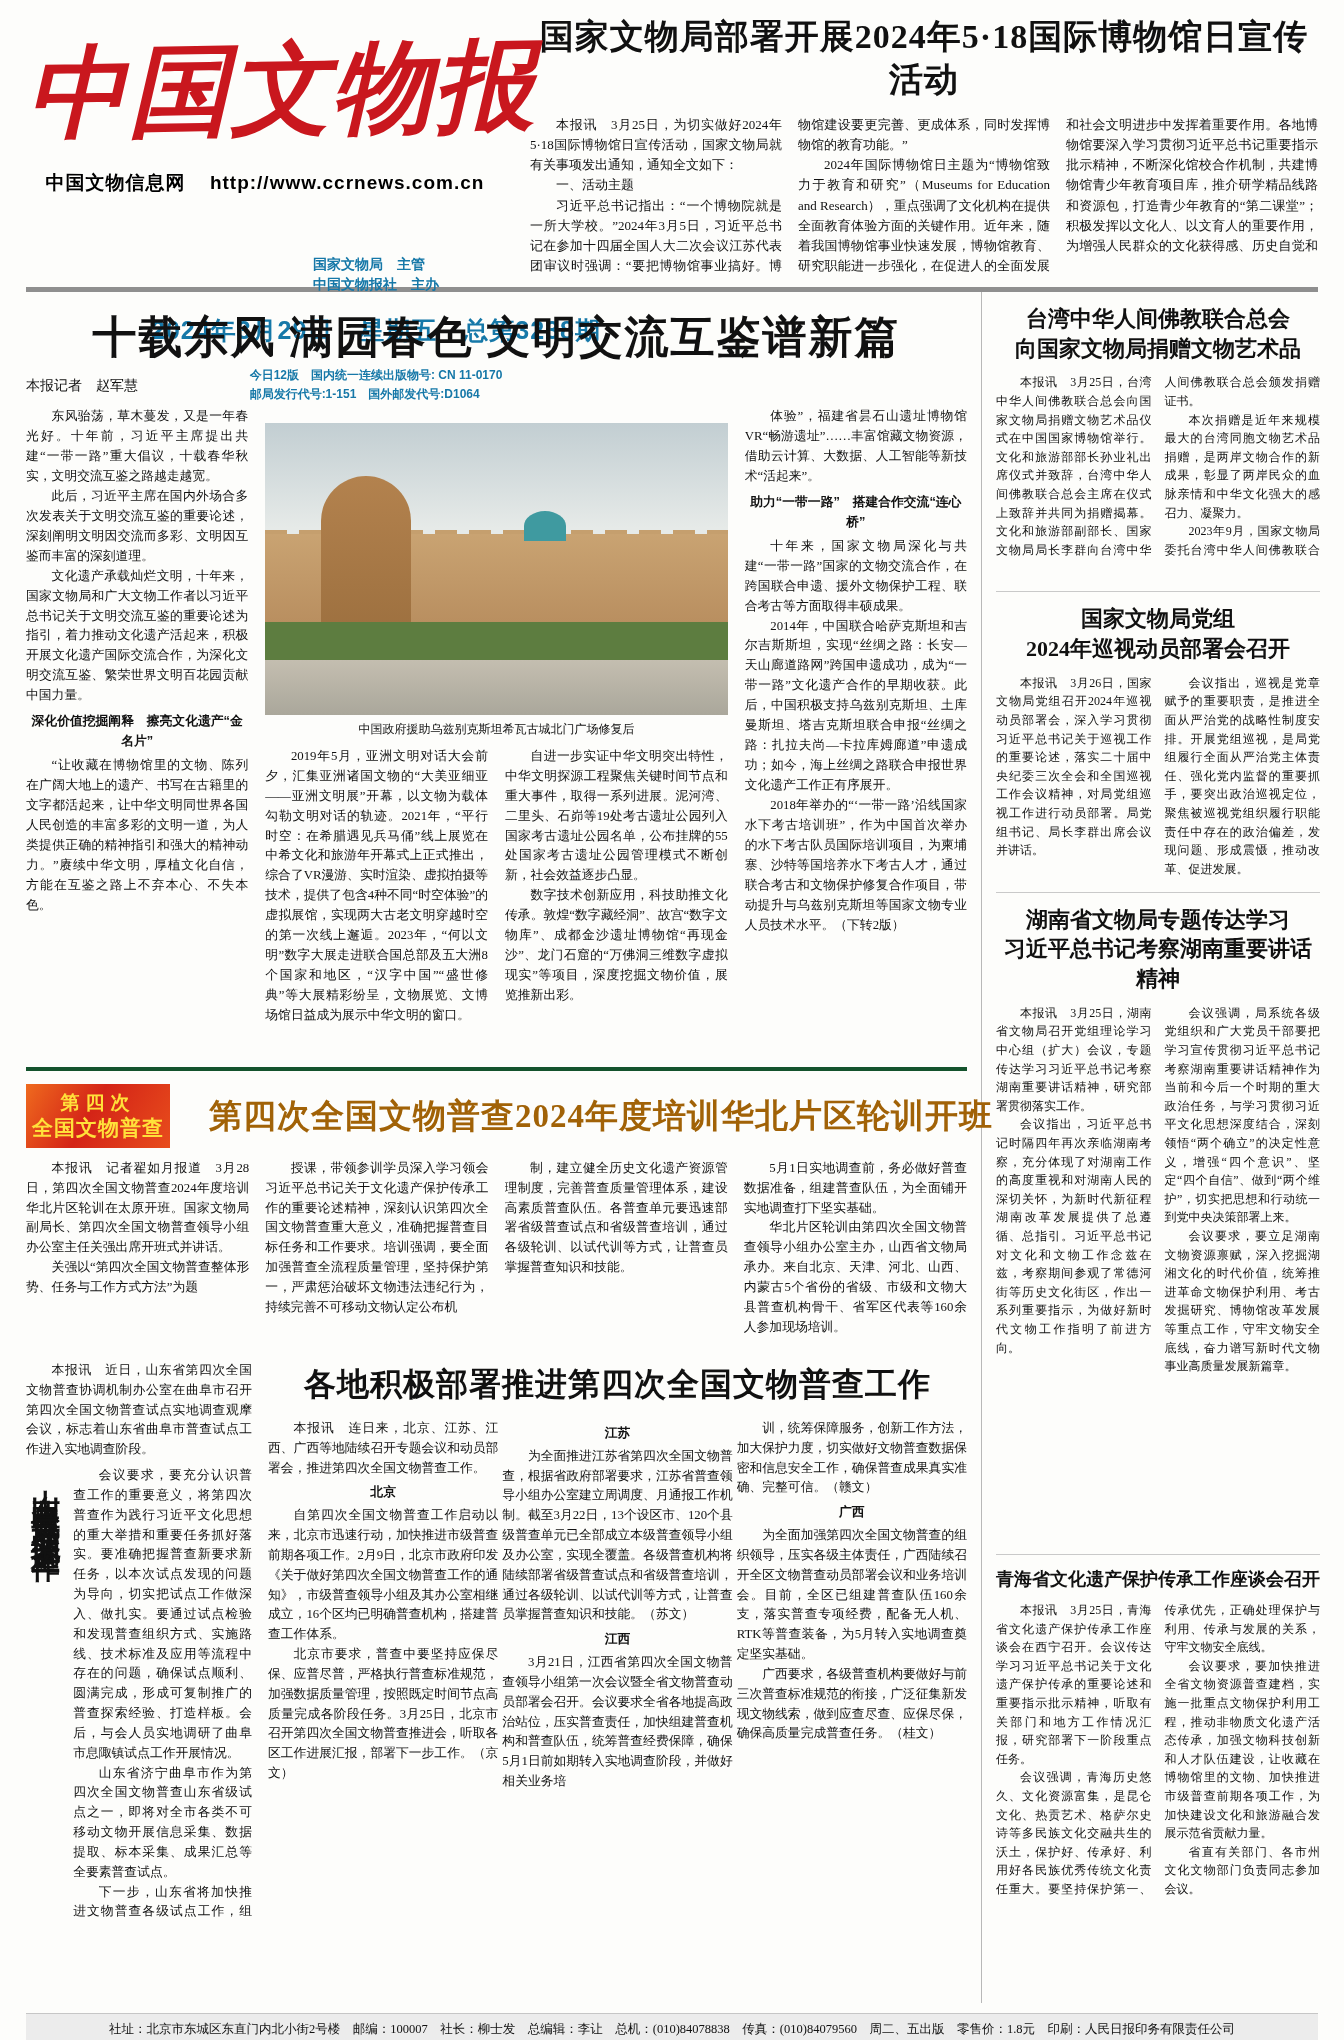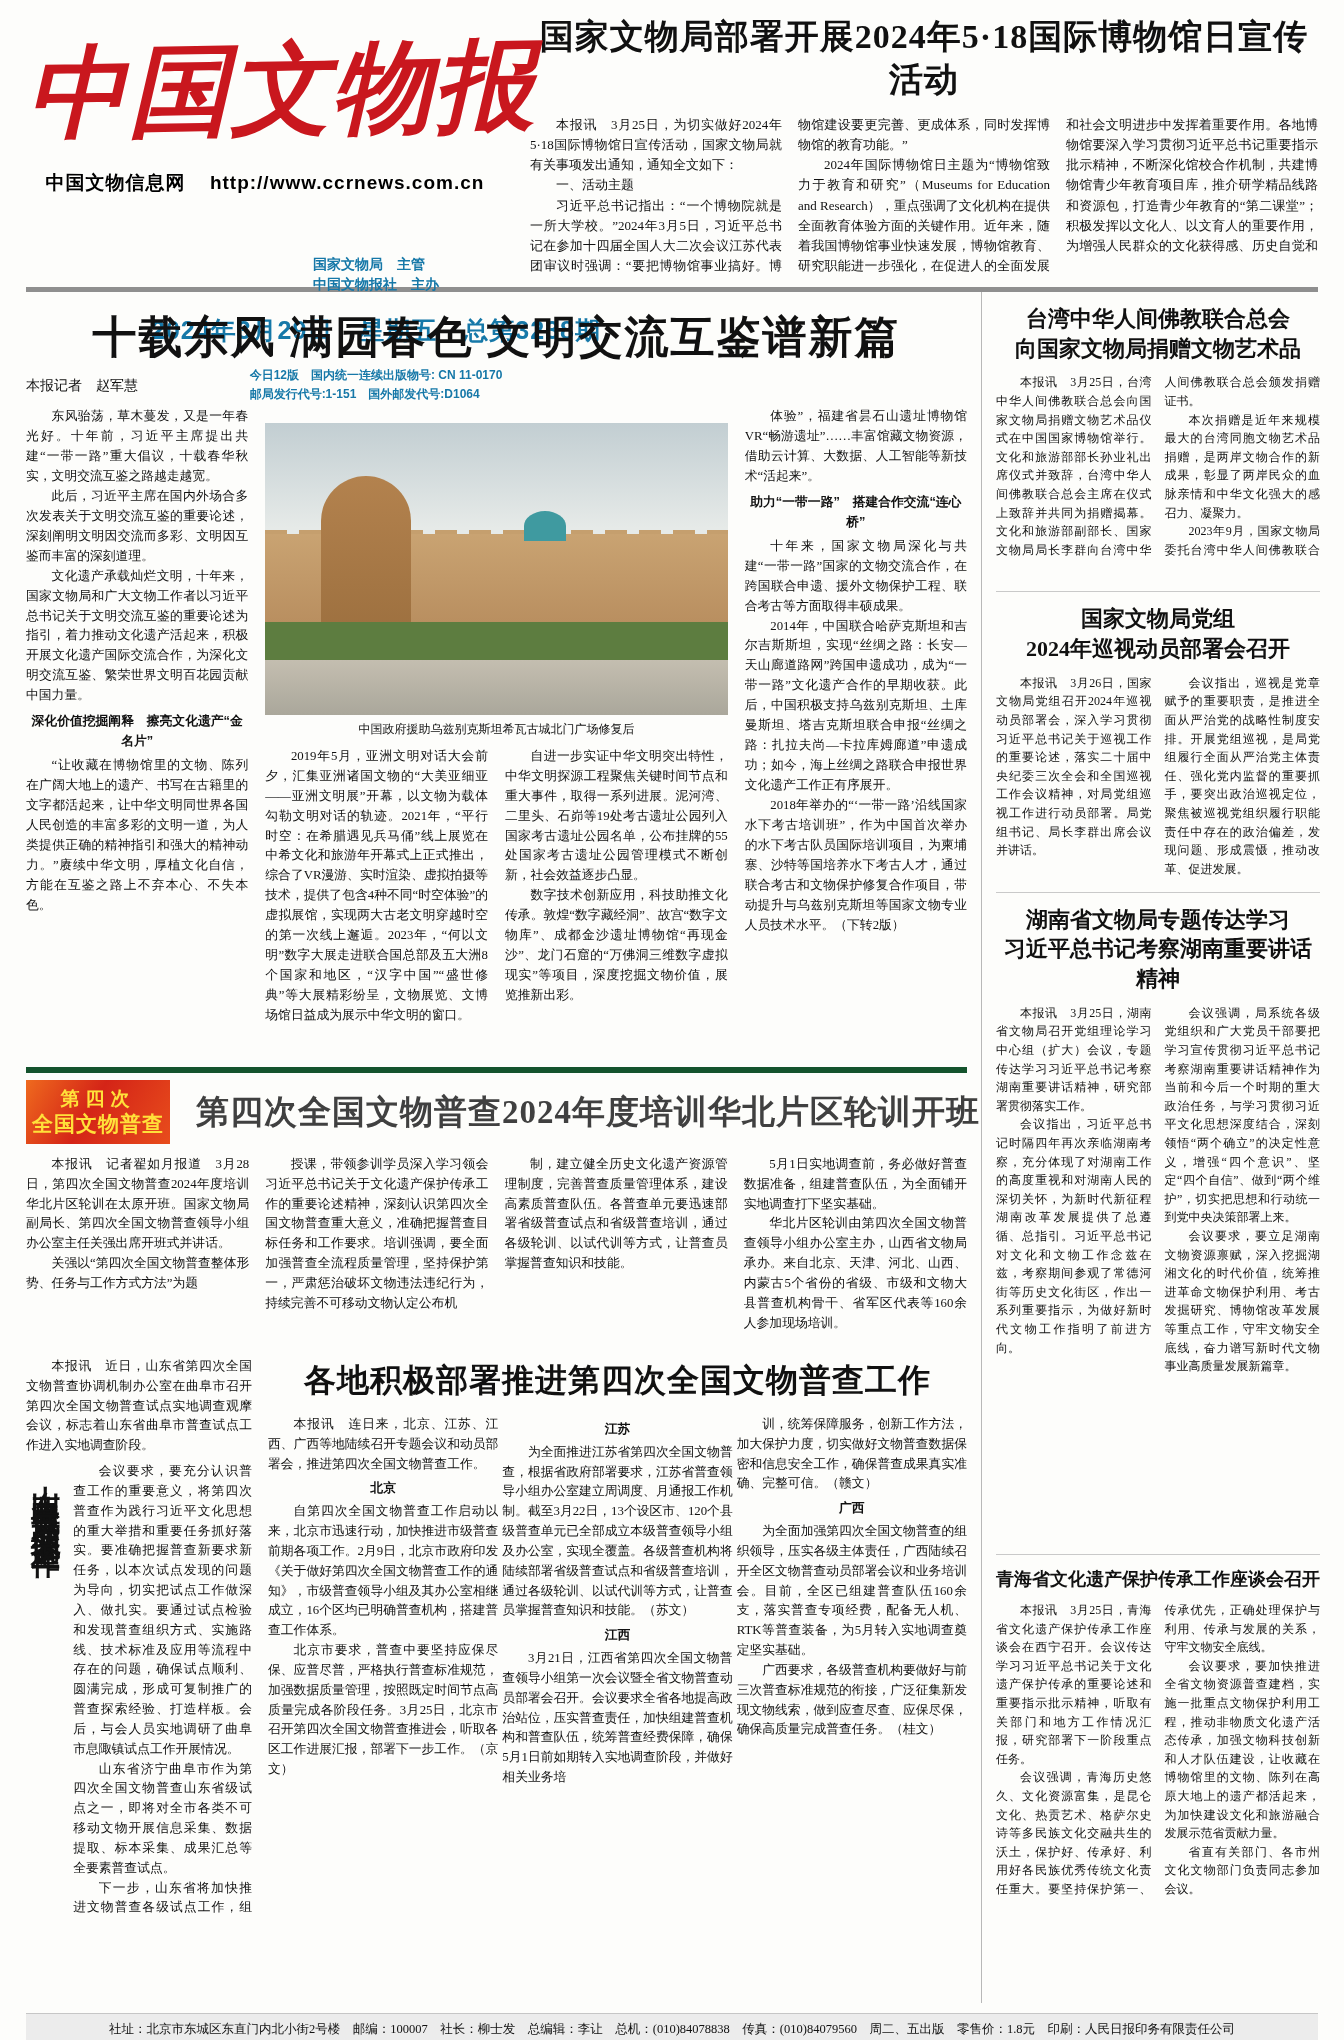--- a/index.html
+++ b/index.html
@@ -67,29 +67,29 @@
   .side-article { padding:6px 0 10px; border-bottom:1px solid #c9c9c9; }
   .side-article:last-child { border-bottom:none; }
   .side-headline { font-weight:900; text-align:center; line-height:1.35; margin:6px 0 10px; }
   .h-2line { font-size:22px; }
   .h-1line { font-size:18px; white-space:nowrap; }
   .side-body { column-count:2; column-gap:13px; font-size:12px; line-height:1.55;
     text-align:justify; overflow:hidden; }
   .hb-a1 { height:208px; } .hb-a2 { height:208px; }
   .hb-a3 { height:540px; } .hb-a4 { height:392px; }
   
-  .survey { border-top:6px solid #14532d; margin-top:12px; padding-top:4px; }
+  .survey { border-top:4px solid #14532d; margin-top:12px; padding-top:10px; }
   .survey-head { display:flex; align-items:center; gap:26px; height:70px; }
   .survey-logo { width:144px; height:64px; flex:none; text-align:center;
     background:linear-gradient(120deg,#ef6a1e 0%, #d42417 45%, #e84d1c 100%);
     color:#ffe13a; font-weight:900; font-family:"Liberation Sans", sans-serif;
     display:flex; flex-direction:column; justify-content:center; line-height:1.25; }
   .sl1 { font-size:19px; letter-spacing:6px; } .sl2 { font-size:21px; letter-spacing:1px; }
-  .survey-headline { flex:1; color:#404040; font-size:33px; font-weight:900;
-    text-align:center; letter-spacing:1px; white-space:nowrap; }
+  .survey-headline { flex:1; color:#a16207; font-size:33px; font-weight:900;
+    text-align:center; letter-spacing:1px; white-space:nowrap;margin-left:13px; }
   .survey-cols { display:flex; gap:16px; height:192px; overflow:hidden; margin-top:8px; }
   .scol { flex:1; font-size:12.8px; line-height:1.55; text-align:justify; overflow:hidden; }
   .rowB { display:flex; gap:16px; margin-top:10px; height:556px; overflow:hidden; }
   .shandong { width:226px; flex:none; font-size:12.8px; line-height:1.55; text-align:justify; }
   .sd-flex { display:flex; gap:8px; margin-top:6px; }
   .vert-headline { writing-mode:vertical-rl; font-size:29px; font-weight:900;
     letter-spacing:5px; line-height:1.35; height:470px; flex:none; }
   .sd-text { flex:1; overflow:hidden; height:470px; }
   .regions { flex:1; }
   .regions-headline { font-size:32px; font-weight:900; text-align:center;
@@ -277,21 +277,21 @@
             <p>会议指出，习近平总书记时隔四年再次亲临湖南考察，充分体现了对湖南工作的高度重视和对湖南人民的深切关怀，为新时代新征程湖南改革发展提供了总遵循、总指引。习近平总书记对文化和文物工作念兹在兹，考察期间参观了常德河街等历史文化街区，作出一系列重要指示，为做好新时代文物工作指明了前进方向。</p>
             <p>会议强调，局系统各级党组织和广大党员干部要把学习宣传贯彻习近平总书记考察湖南重要讲话精神作为当前和今后一个时期的重大政治任务，与学习贯彻习近平文化思想深度结合，深刻领悟“两个确立”的决定性意义，增强“四个意识”、坚定“四个自信”、做到“两个维护”，切实把思想和行动统一到党中央决策部署上来。</p>
             <p>会议要求，要立足湖南文物资源禀赋，深入挖掘湖湘文化的时代价值，统筹推进革命文物保护利用、考古发掘研究、博物馆改革发展等重点工作，守牢文物安全底线，奋力谱写新时代文物事业高质量发展新篇章。</p>
           </div>
       </div>
       <div class="side-article">
         <div class="side-headline h-1line">青海省文化遗产保护传承工作座谈会召开</div>
         <div class="side-body hb-a4">
             <p>本报讯　3月25日，青海省文化遗产保护传承工作座谈会在西宁召开。会议传达学习习近平总书记关于文化遗产保护传承的重要论述和重要指示批示精神，听取有关部门和地方工作情况汇报，研究部署下一阶段重点任务。</p>
             <p>会议强调，青海历史悠久、文化资源富集，是昆仑文化、热贡艺术、格萨尔史诗等多民族文化交融共生的沃土，保护好、传承好、利用好各民族优秀传统文化责任重大。要坚持保护第一、传承优先，正确处理保护与利用、传承与发展的关系，守牢文物安全底线。</p>
-            <p>会议要求，要加快推进全省文物资源普查建档，实施一批重点文物保护利用工程，推动非物质文化遗产活态传承，加强文物科技创新和人才队伍建设，让收藏在博物馆里的文物、陈列在高原大地上的遗产都活起来，为加快建设文化和旅游融合发展示范省贡献力量。</p>
+            <p>会议要求，要加快推进全省文物资源普查建档，实施一批重点文物保护利用工程，推动非物质文化遗产活态传承，加强文物科技创新和人才队伍建设，让收藏在博物馆里的文物、加快推进市级普查前期各项工作，为加快建设文化和旅游融合发展示范省贡献力量。</p>
             <p>省直有关部门、各市州文化文物部门负责同志参加会议。</p>
           </div>
       </div>
     </div>
   </div>
 
   <div class="footer">社址：北京市东城区东直门内北小街2号楼　邮编：100007　社长：柳士发　总编辑：李让　总机：(010)84078838　传真：(010)84079560　周二、五出版　零售价：1.8元　印刷：人民日报印务有限责任公司</div>
 
 </div>
 

